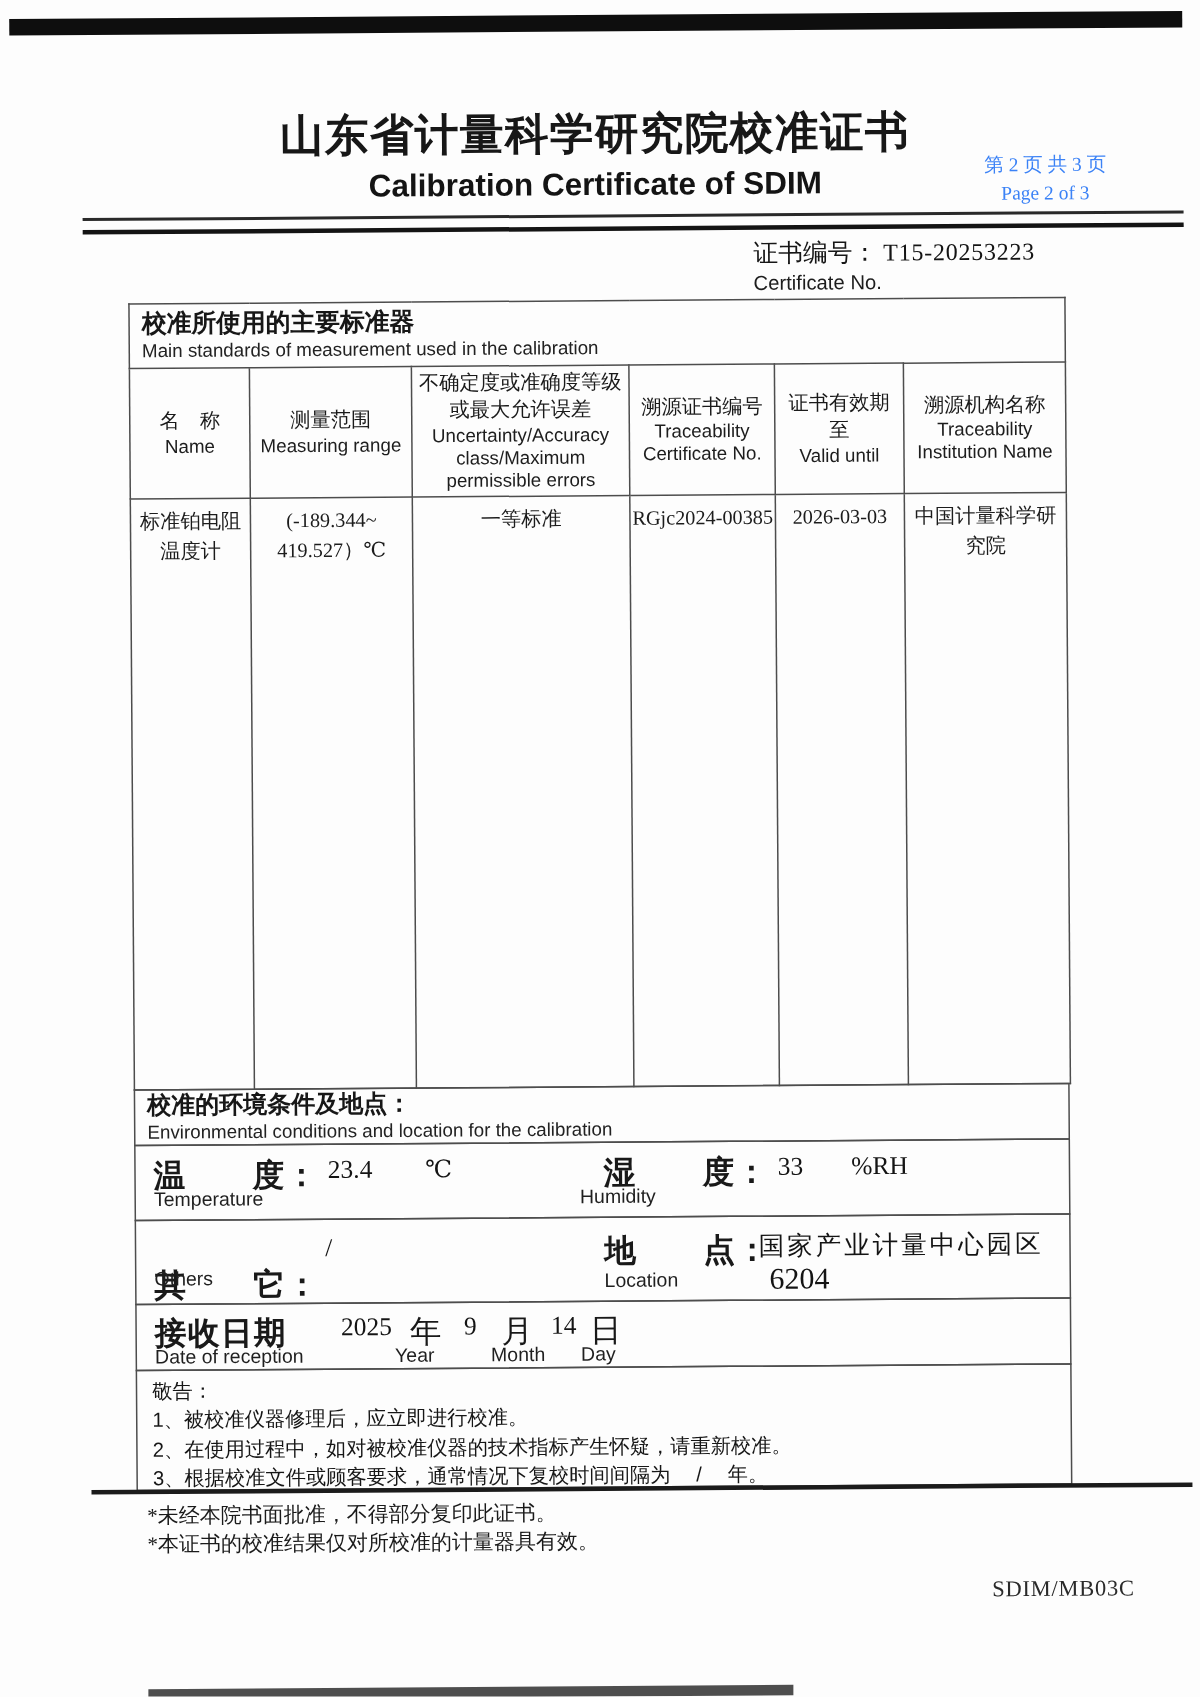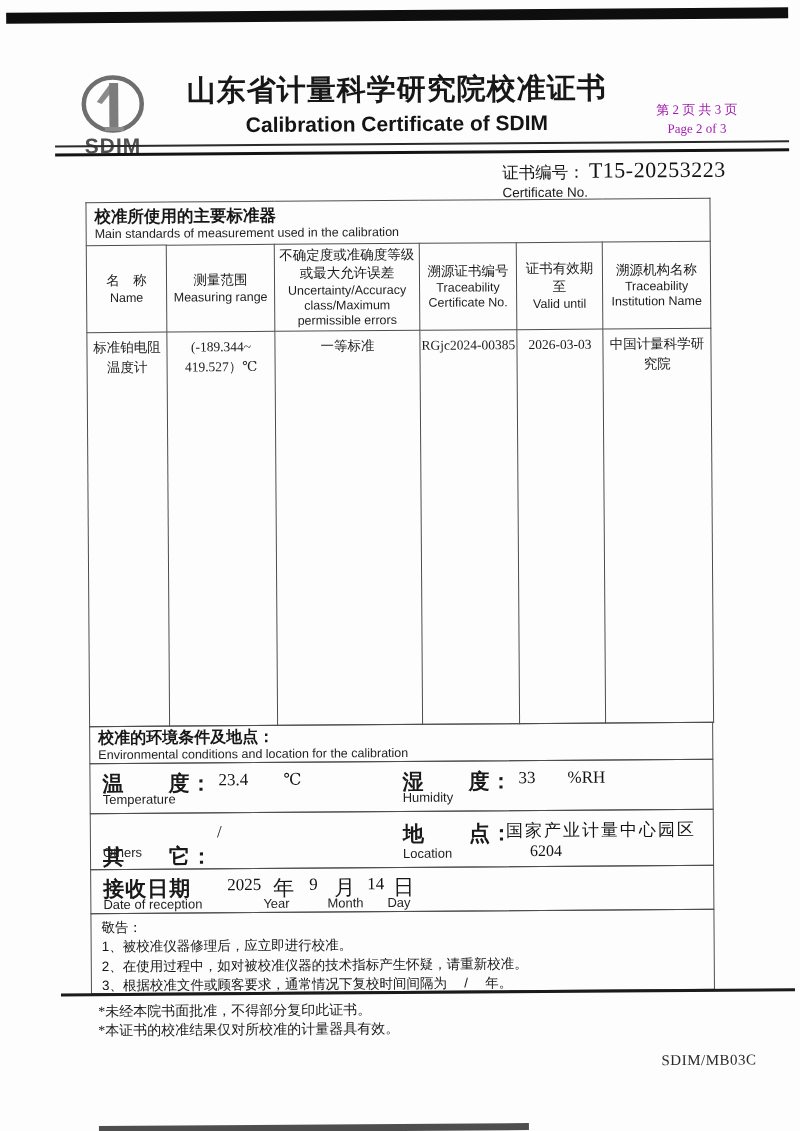--- a/index.html
+++ b/index.html
@@ -16,26 +16,26 @@
   .top-bar{position:absolute;left:10px;top:10px;width:782px;height:11px;background:#0e0e0e;}
   .bottom-bar{position:absolute;left:95px;top:1124px;width:430px;height:7px;background:#2f2f2f;opacity:.85;}
 
   
   .logo{position:absolute;left:74px;top:73px;width:84px;text-align:center;}
   .logo-text{font-weight:bold;font-size:21px;letter-spacing:1px;color:#4f4f4f;line-height:1;margin-top:-2px;}
   .title-cn{position:absolute;left:185px;top:70px;width:430px;text-align:center;
     font-size:29px;font-weight:700;letter-spacing:1px;color:#171717;}
   .title-en{position:absolute;left:185px;top:112px;width:430px;text-align:center;
     font-size:21px;font-weight:bold;color:#141414;}
-  .page-info{position:absolute;left:645px;top:103px;width:110px;text-align:center;font-size:13px;color:#a21caf;line-height:1.45;}
+  .page-info{position:absolute;left:645px;top:103px;width:110px;text-align:center;font-size:13px;color:#3b82f6;line-height:1.45;}
   .double-rule{position:absolute;left:58px;top:143px;width:734px;height:6px;
     border-top:2px solid #2a2a2a;border-bottom:3px solid #141414;}
   .cert-no{position:absolute;left:505px;top:159px;}
   .cert-no .l1{font-size:16.5px;color:#161616;}
-  .cert-no .l1 .val{font-size:22px;letter-spacing:.5px;}
+  .cert-no .l1 .val{font-size:16px;letter-spacing:.5px;}
   .cert-no .l2{font-size:13.5px;margin-top:1px;color:#1d1d1d;}
 
   
   .doc-body{position:absolute;left:88px;top:200px;width:624px;}
   table.std{border-collapse:collapse;table-layout:fixed;width:624px;}
   table.std td{border:1px solid #4d4d4d;padding:0;vertical-align:middle;}
   td.caption-cell{height:38px;padding:2px 8px !important;vertical-align:middle;}
   .cap-cn{font-size:16.5px;font-weight:600;color:#171717;line-height:1.15;}
   .cap-en{font-size:12.5px;color:#222;line-height:1.15;margin-top:1px;}
   tr.head td{height:86px;text-align:center;}
@@ -60,29 +60,20 @@
   .footnotes{position:absolute;left:95px;top:1001px;font-size:14px;line-height:1.35;color:#1a1a1a;}
   .doc-code{position:absolute;left:658px;top:1054px;font-size:15px;color:#2a2a2a;letter-spacing:.5px;}
 </style>
 </head>
 <body>
 
 <div class="tilt">
 
   <div class="top-bar"></div>
 
-  <div class="logo">
-    <svg width="66" height="58" viewBox="0 0 66 58">
-      <ellipse cx="33" cy="29" rx="29" ry="26.5" fill="none" stroke="#6e6e6e" stroke-width="4.5"></ellipse>
-      <polygon points="17,27 31,8 31,18 22,29" fill="#8b8b8b"></polygon>
-      <rect x="29.5" y="8" width="9" height="47" fill="#7c7c7c"></rect>
-      <polygon points="25,52 44,52 44,56 25,56" fill="#8b8b8b"></polygon>
-    </svg>
-    <div class="logo-text sans">SDIM</div>
-  </div>
 
   <div class="title-cn">山东省计量科学研究院校准证书</div>
   <div class="title-en sans">Calibration Certificate of SDIM</div>
 
   <div class="page-info">
     <div>第 2 页 共 3 页</div>
     <div>Page 2 of  3</div>
   </div>
 
   <div class="double-rule"></div>
@@ -159,31 +150,31 @@
     </div>
 
     <div class="env-row row-th">
       <span class="lab" style="left:12px;top:6px;">温　　度：</span>
       <span class="val" style="left:128px;top:7px;">23.4</span>
       <span class="val" style="left:193px;top:7px;font-size:16px;">℃</span>
       <span class="en-lab" style="left:12px;top:28px;text-align:center;">Temperature</span>
       <span class="lab" style="left:312px;top:6px;">湿　　度：</span>
       <span class="val" style="left:428px;top:7px;">33</span>
       <span class="val" style="left:477px;top:7px;">%RH</span>
-      <span class="en-lab" style="left:312px;top:28px;">Humidity</span>
+      <span class="en-lab" style="left:296px;top:28px;">Humidity</span>
     </div>
 
     <div class="env-row row-ol">
       <span class="lab" style="left:12px;top:8px;margin-top:21px;">其　　它：</span>
       <span class="val" style="left:126px;top:9px;">/</span>
       <span class="en-lab" style="left:12px;top:31px;">Others</span>
       <span class="lab" style="left:312px;top:8px;">地　　点：</span>
       <span class="val" style="left:415px;top:8px;letter-spacing:2px;">国家产业计量中心园区</span>
       <span class="en-lab" style="left:312px;top:34px;">Location</span>
-      <span class="val" style="left:439px;top:31px;font-size:16px;">6204</span>
+      <span class="val" style="left:422px;top:31px;font-size:20px;">6204</span>
     </div>
 
     <div class="env-row row-rc">
       <span class="lab" style="left:12px;top:5px;">接收日期</span>
       <span class="val" style="left:136px;top:6px;">2025</span>
       <span class="lab" style="left:182px;top:5px;font-weight:500;">年</span>
       <span class="val" style="left:218px;top:6px;">9</span>
       <span class="lab" style="left:243px;top:5px;font-weight:500;">月</span>
       <span class="val" style="left:276px;top:6px;">14</span>
       <span class="lab" style="left:302px;top:5px;font-weight:500;">日</span>

